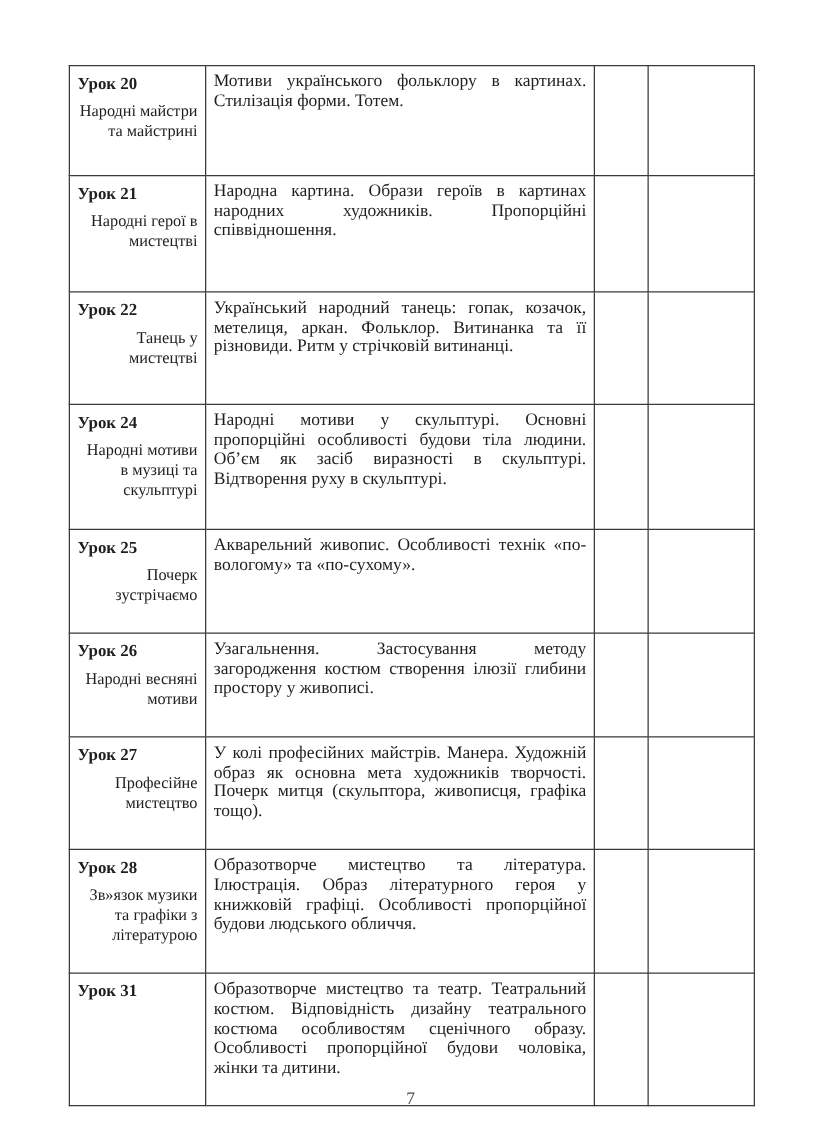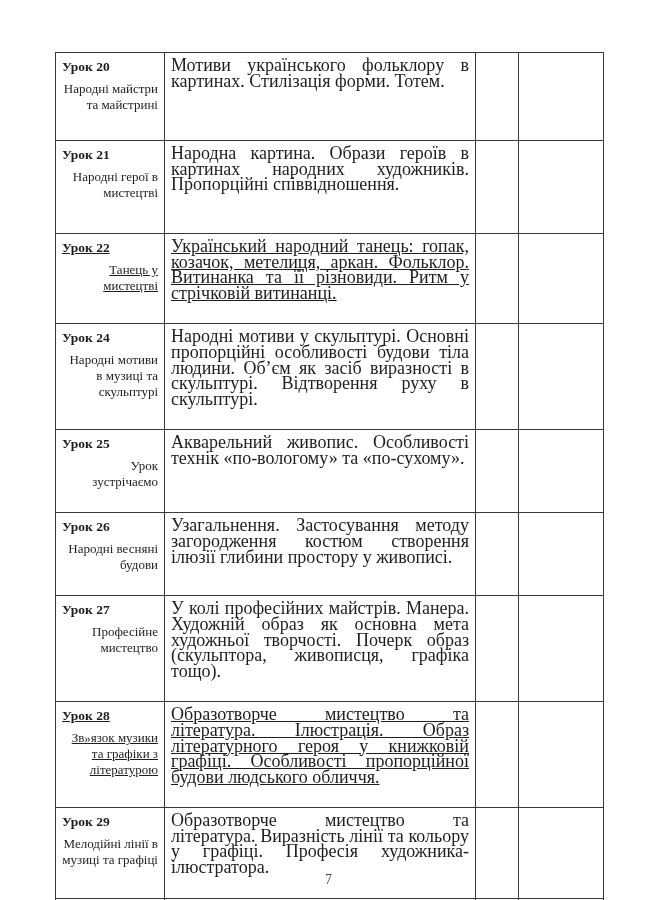--- a/index.html
+++ b/index.html
@@ -51,37 +51,37 @@
     font-size: 13.5px;
     margin: 1px 0 6px 0;
     white-space: nowrap;
   }
   .lesson-title {
     font-size: 13px;
     line-height: 16px;
     text-align: right;
   }
   td.desc-cell {
-    font-size: 18px;
+    font-size: 14px;
     line-height: 15.6px;
     text-align: justify;
     padding-left: 7px;
     padding-right: 5px;
     hyphens: auto;
   }
   
   tr.r1  td { height: 60px; }
   tr.r2  td { height: 65px; }
-  tr.r3  td { height: 62px; text-decoration: underline; }
+  tr.r3  td { height: 62px; }
   tr.r4  td { height: 74px; }
   tr.r5  td { height: 72px; margin-left: 24px; }
   tr.r6  td { height: 50px; }
   tr.r7  td { height: 54px; }
   tr.r8  td { height: 62px; }
-  tr.r9  td { height: 68px; text-decoration: underline; }
+  tr.r9  td { height: 68px; }
   tr.r10 td { height: 58px; }
   tr.r11 td { height: 58px; }
   tr.r12 td { height: 70px; }
 
   .page-number {
     position: absolute;
     left: 0;
     top: 872px;
     width: 657px;
     text-align: center;
@@ -140,66 +140,57 @@
           <div class="lesson-title">Народні мотиви в музиці та скульптурі</div>
         </td>
         <td class="desc-cell">Народні мотиви у скульптурі. Основні пропорційні особливості будови тіла людини. Об’єм як засіб виразності в скульптурі. Відтворення руху в скульптурі.</td>
         <td></td>
         <td></td>
       </tr>
 
       <tr class="r6">
         <td class="lesson-cell">
           <div class="lesson-num">Урок 25</div>
-          <div class="lesson-title">Урок зустрічаємо</div>
+          <div class="lesson-title">Почерк зустрічаємо</div>
         </td>
         <td class="desc-cell">Акварельний живопис. Особливості технік «по-вологому» та «по-сухому».</td>
         <td></td>
         <td></td>
       </tr>
 
       <tr class="r7">
         <td class="lesson-cell">
           <div class="lesson-num">Урок 26</div>
-          <div class="lesson-title">Народні весняні будови</div>
+          <div class="lesson-title">Народні весняні мотиви</div>
         </td>
         <td class="desc-cell">Узагальнення. Застосування методу загородження костюм створення ілюзії глибини простору у живописі.</td>
         <td></td>
         <td></td>
       </tr>
 
       <tr class="r8">
         <td class="lesson-cell">
           <div class="lesson-num">Урок 27</div>
           <div class="lesson-title">Професійне мистецтво</div>
         </td>
-        <td class="desc-cell">У колі професійних майстрів. Манера. Художній образ як основна мета художньої творчості. Почерк образ (скульптора, живописця, графіка тощо).</td>
+        <td class="desc-cell">У колі професійних майстрів. Манера. Художній образ як основна мета художників творчості. Почерк митця (скульптора, живописця, графіка тощо).</td>
         <td></td>
         <td></td>
       </tr>
 
       <tr class="r9">
         <td class="lesson-cell">
           <div class="lesson-num">Урок 28</div>
           <div class="lesson-title">Зв»язок музики та графіки з літературою</div>
         </td>
         <td class="desc-cell">Образотворче мистецтво та література. Ілюстрація. Образ літературного героя у книжковій графіці. Особливості пропорційної будови людського обличчя.</td>
         <td></td>
         <td></td>
       </tr>
 
-      <tr class="r10">
-        <td class="lesson-cell">
-          <div class="lesson-num">Урок 29</div>
-          <div class="lesson-title">Мелодійні лінії в музиці та графіці</div>
-        </td>
-        <td class="desc-cell">Образотворче мистецтво та література. Виразність лінії та кольору у графіці. Професія художника-ілюстратора.</td>
-        <td></td>
-        <td></td>
-      </tr>
 
 
       <tr class="r12">
         <td class="lesson-cell">
           <div class="lesson-num">Урок 31</div>
 
         </td>
         <td class="desc-cell">Образотворче мистецтво та театр. Театральний костюм. Відповідність дизайну театрального костюма особливостям сценічного образу. Особливості пропорційної будови чоловіка, жінки та дитини.</td>
         <td></td>
         <td></td>

